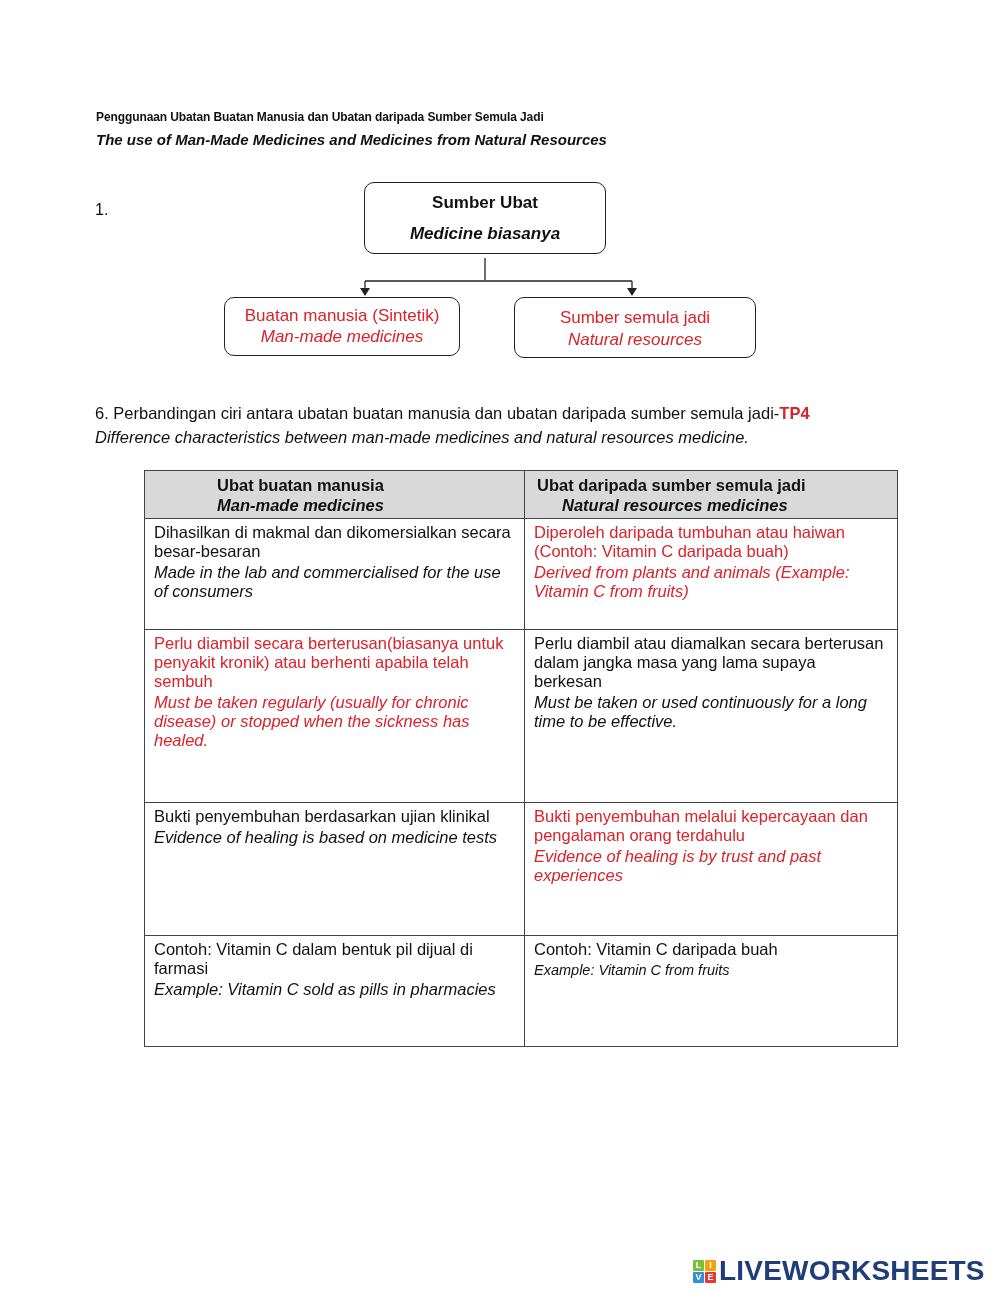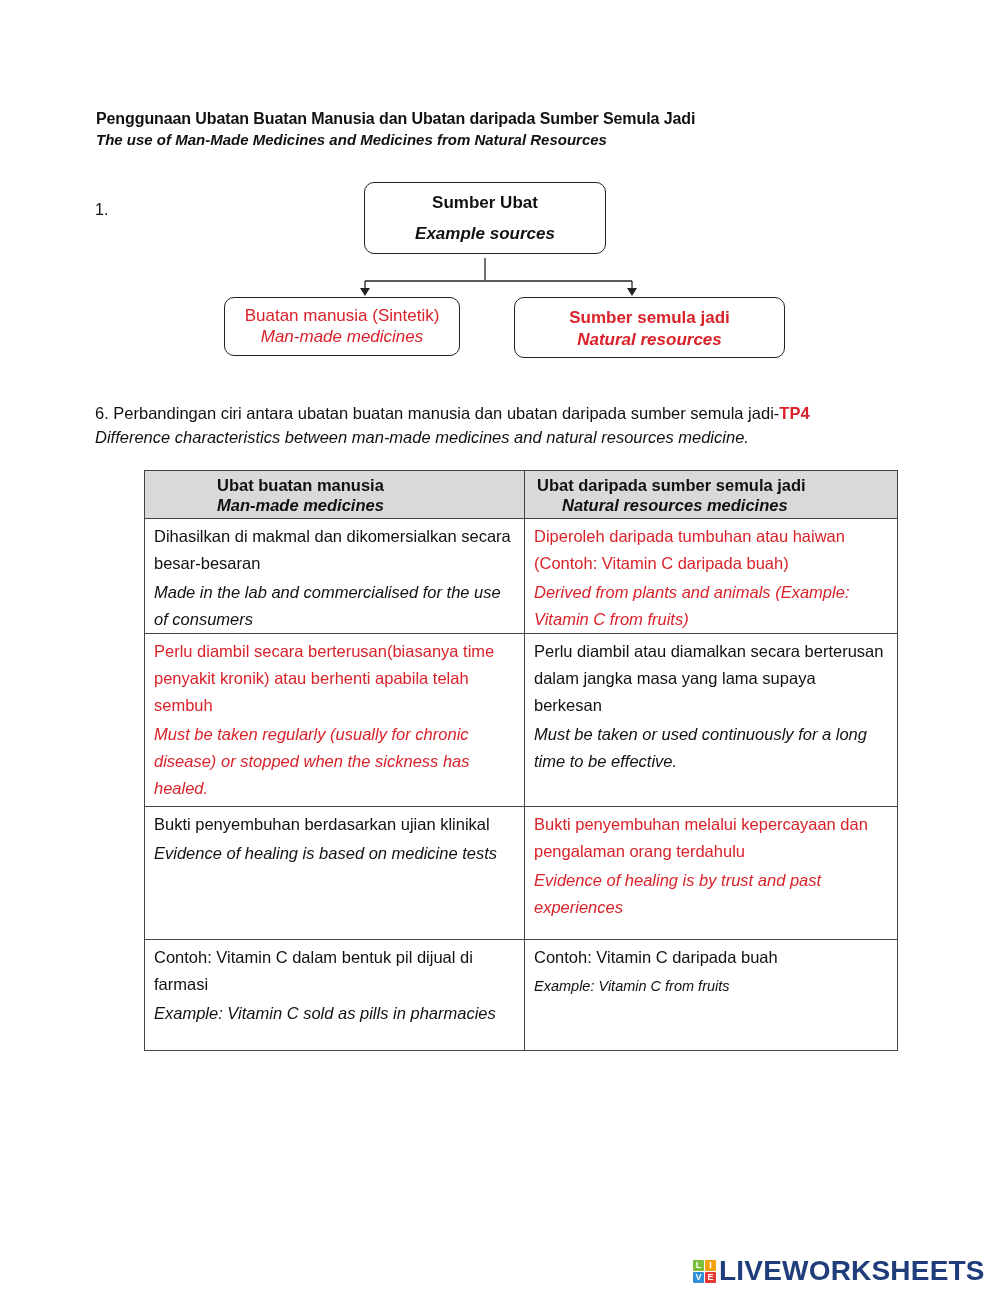--- a/index.html
+++ b/index.html
@@ -1,30 +1,30 @@
 <!DOCTYPE html>
 <html><head>
   <meta charset="utf-8">
   <style>
     html, body { margin: 0; padding: 0; background: #ffffff; }
     body {
       width: 1000px; height: 1294px; position: relative; overflow: hidden;
       font-family: "Liberation Sans", sans-serif; color: #111;
     }
-    .title-main { position: absolute; left: 96px; top: 110px; font-size: 16px; font-weight: bold; letter-spacing: -0.1px; }
+    .title-main { position: absolute; left: 96px; top: 110px; font-size: 12px; font-weight: bold; letter-spacing: -0.1px; }
     .title-sub { position: absolute; left: 96px; top: 131px; font-size: 15px; font-weight: bold; font-style: italic; }
 
     .q1-num { position: absolute; left: 95px; top: 201px; font-size: 16px; }
 
     .box { position: absolute; border: 1.3px solid #222; border-radius: 10px; background: #fff; text-align: center; box-sizing: border-box; }
     .box-root { left: 364px; top: 182px; width: 242px; height: 72px; }
     .box-root .l1 { position: absolute; left: 0; right: 0; top: 10px; font-size: 17px; font-weight: bold; }
     .box-root .l2 { position: absolute; left: 0; right: 0; top: 41px; font-size: 17px; font-weight: bold; font-style: italic; }
     .box-left { left: 224px; top: 297px; width: 236px; height: 59px; }
-    .box-right { left: 514px; top: 297px; width: 271px; height: 61px; font-weight: bold; }
+    .box-right { left: 514px; top: 297px; width: 242px; height: 61px; }
     .box-child .l1 { position: absolute; left: 0; right: 0; top: 8px; font-size: 17px; color: #d9222a; }
     .box-child .l2 { position: absolute; left: 0; right: 0; top: 29px; font-size: 17px; font-style: italic; color: #d9222a; }
     .box-right .l1 { top: 10px; }
     .box-right .l2 { top: 32px; }
 
     .connector { position: absolute; left: 0; top: 0; }
 
     .q2-line1 { position: absolute; left: 95px; top: 404px; font-size: 16.5px; }
     .q2-line1 .tp { color: #d9222a; font-weight: bold; }
     .q2-line2 { position: absolute; left: 95px; top: 428px; font-size: 16.5px; font-style: italic; }
@@ -36,21 +36,21 @@
     table.cmp th, table.cmp td { border: 1.3px solid #444; vertical-align: top; padding: 0; }
     table.cmp th { background: #d9d9d9; font-weight: bold; font-size: 16.5px; height: 47px; text-align: left; }
     table.cmp th .h1 { display: block; margin-top: 5px; }
     table.cmp th .h2 { display: block; font-style: italic; margin-top: 1px; }
     th.col-a .h1 { padding-left: 72px; }
     th.col-a .h2 { padding-left: 72px; }
     th.col-b .h1 { padding-left: 12px; }
     th.col-b .h2 { padding-left: 37px; }
     col.c1 { width: 380px; }
     col.c2 { width: 373px; }
-    td .cell { padding: 4px 9px 0 9px; font-size: 16.5px; line-height: 27px; }
+    td .cell { padding: 4px 9px 0 9px; font-size: 16.5px; line-height: 19px; }
     td .ms { display: block; }
     td .en { display: block; font-style: italic; margin-top: 2px; }
     td.red .cell { color: #d9222a; }
     tr.r1 td { height: 110px; }
     tr.r2 td { height: 172px; }
     tr.r3 td { height: 132px; }
     tr.r4 td { height: 110px; }
     .small-en { font-size: 14.5px; }
 
     .logo { position: absolute; left: 693px; top: 1256px; height: 30px; display: flex; align-items: center; }
@@ -72,21 +72,21 @@
     <line x1="485" y1="258" x2="485" y2="280" stroke="#222" stroke-width="1.3"></line>
     <line x1="365" y1="281" x2="632" y2="281" stroke="#222" stroke-width="1.3"></line>
     <line x1="365" y1="281" x2="365" y2="290" stroke="#222" stroke-width="1.3"></line>
     <polygon points="360,288 370,288 365,296" fill="#222"></polygon>
     <line x1="632" y1="281" x2="632" y2="290" stroke="#222" stroke-width="1.3"></line>
     <polygon points="627,288 637,288 632,296" fill="#222"></polygon>
   </svg>
 
   <div class="box box-root">
     <div class="l1">Sumber Ubat</div>
-    <div class="l2">Example sources</div>
+    <div class="l2">Medicine biasanya</div>
   </div>
 
   <div class="box box-child box-left">
     <div class="l1">Buatan manusia (Sintetik)</div>
     <div class="l2">Man-made medicines</div>
   </div>
 
   <div class="box box-child box-right">
     <div class="l1">Sumber semula jadi</div>
     <div class="l2">Natural resources</div>
@@ -125,21 +125,21 @@
         <td class="red">
             <div class="cell">
           <span class="ms">Diperoleh daripada tumbuhan atau haiwan (Contoh: Vitamin C daripada buah)</span>
           <span class="en">Derived from plants and animals (Example: Vitamin C from fruits)</span>
         </div>
           </td>
       </tr>
       <tr class="r2">
         <td class="red">
             <div class="cell">
-          <span class="ms">Perlu diambil secara berterusan(biasanya time penyakit kronik) atau berhenti apabila telah sembuh</span>
+          <span class="ms">Perlu diambil secara berterusan(biasanya untuk penyakit kronik) atau berhenti apabila telah sembuh</span>
           <span class="en">Must be taken regularly (usually for chronic disease) or stopped when the sickness has healed.</span>
         </div>
           </td>
         <td>
             <div class="cell">
           <span class="ms">Perlu diambil atau diamalkan secara berterusan dalam jangka masa yang lama supaya berkesan</span>
           <span class="en">Must be taken or used continuously for a long time to be effective.</span>
         </div>
           </td>
       </tr>

